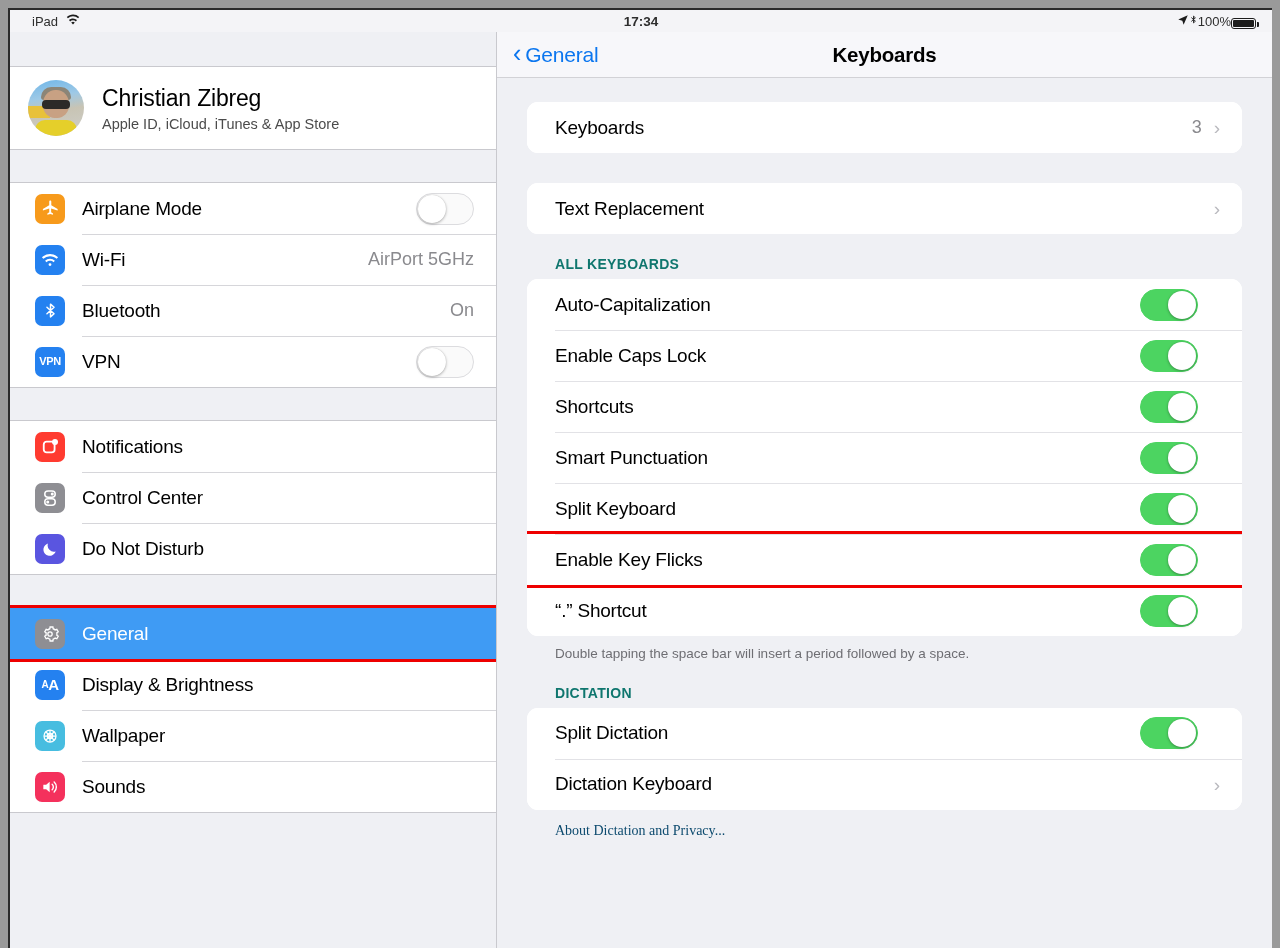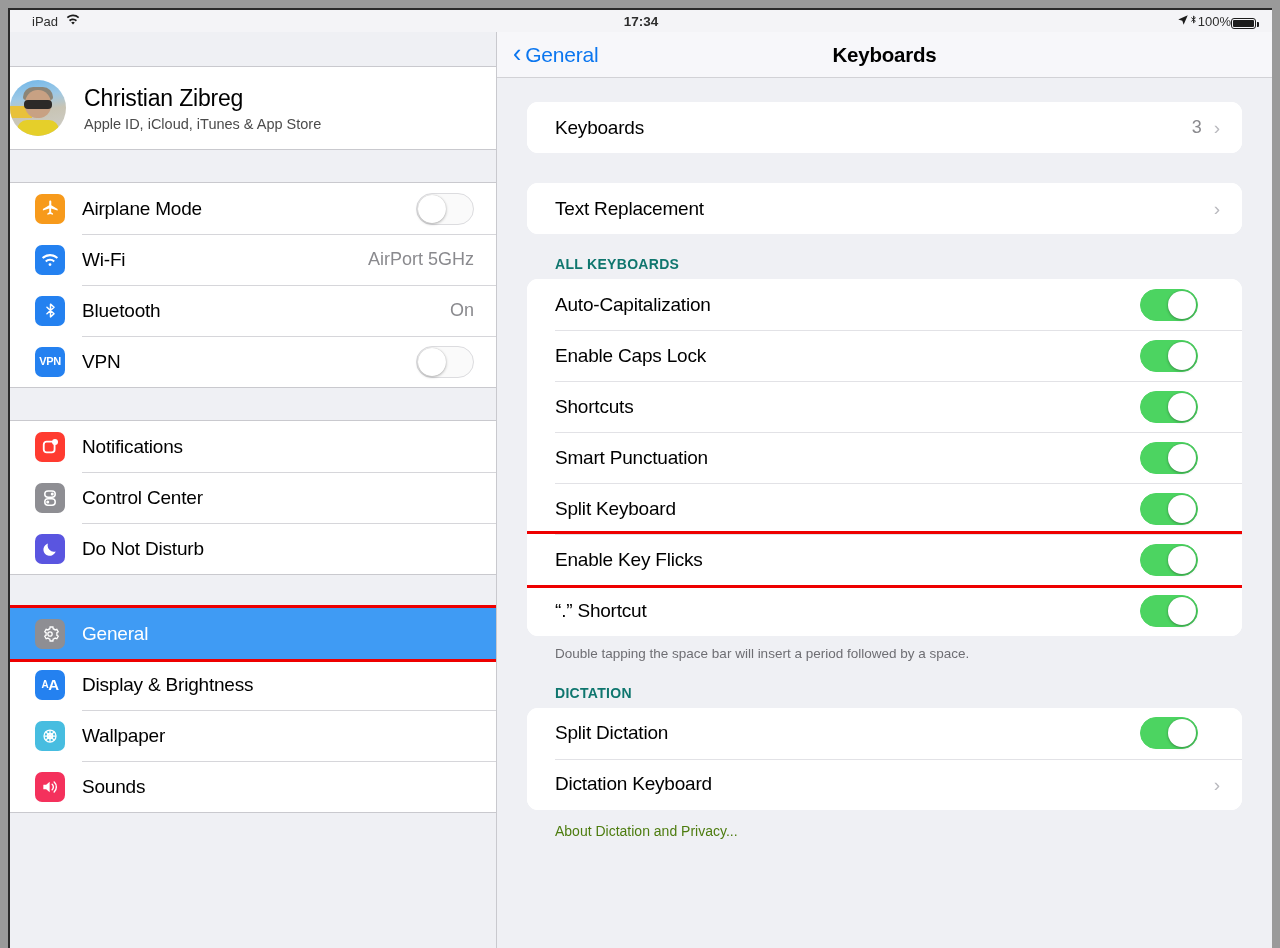--- a/index.html
+++ b/index.html
@@ -54,21 +54,21 @@
     overflow: hidden;
   }
   .settings-title {
     font-size: 35px; font-weight: 700; color: #000;
     padding: 52px 0 0 28px; letter-spacing: -0.5px;
   }
   .sb-gap { height: 34px; }
   .sb-gap-sm { height: 32px; }
   .group { background: #fff; border-top: 1px solid #c9c9ce; border-bottom: 1px solid #c9c9ce; }
 
-  .profile-row { display: flex; align-items: center; height: 82px; background:#fff; }
+  .profile-row { display: flex; align-items: center; height: 82px; background:#fff;margin-left:18px; }
   .avatar {
     width: 56px; height: 56px; border-radius: 50%;
     background: linear-gradient(170deg,#6fb6e8 0%,#9ec9e6 32%,#c8c4b4 55%,#cfcfcb 100%);
     position: relative; overflow: hidden; flex: none;
   }
   .av-head { position:absolute; left:15px; top:10px; width:26px; height:28px; border-radius:48% 48% 45% 45%; background:#c8a183; }
   .av-hair { position:absolute; left:13px; top:7px; width:30px; height:13px; border-radius:14px 14px 4px 4px; background:#8c8577; }
   .av-glass { position:absolute; left:14px; top:20px; width:28px; height:9px; background:#2c2a28; border-radius:4px; }
   .av-body { position:absolute; left:7px; bottom:0; width:42px; height:16px; background:#e5cf2a; border-radius:10px 10px 0 0; }
   .av-bus { position:absolute; left:0; top:26px; width:22px; height:12px; background:#e8c13a; }
@@ -151,21 +151,21 @@
   .chev-right { color: #b9b9be; font-size: 19px; line-height: 1; }
   .sec-header {
     font-size: 14px; color: #0f766e; letter-spacing: 0.3px;
     padding: 0 0 7px 28px; text-transform: uppercase; font-weight: bold;
   }
   .sec-header-wrap { padding-top: 22px; }
   .footnote {
     font-size: 13.5px; color: #6e6e73; padding: 9px 28px 0 28px; line-height: 1.3;
   }
   .link-note {
-    font-size: 14px; color: #4d7c0f; padding: 13px 28px 0 28px;
+    font-size: 14px; color: #0c4a6e; padding: 13px 28px 0 28px; font-family: Liberation Serif, serif;
   }
 
   
   .hl { outline: 3px solid #ee0000; outline-offset: 0px; position: relative; z-index: 5; }
   .hl-general { box-shadow: 0 0 0 3px #ee0000; position: relative; z-index: 5; }
 </style>
 </head>
 <body>
 
 <div class="device">

